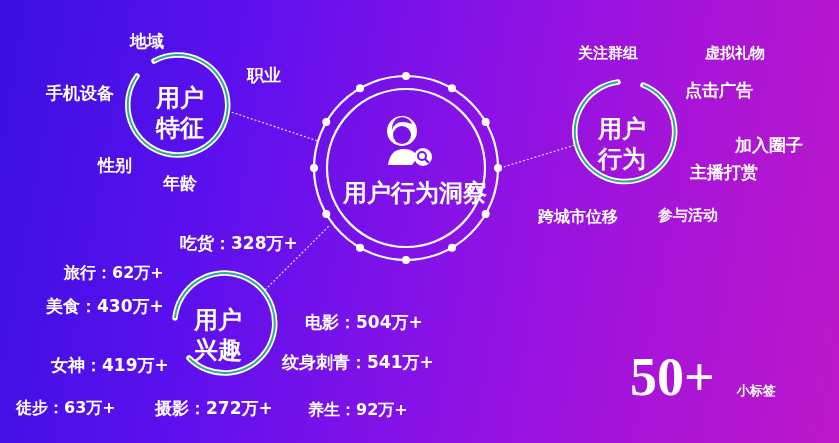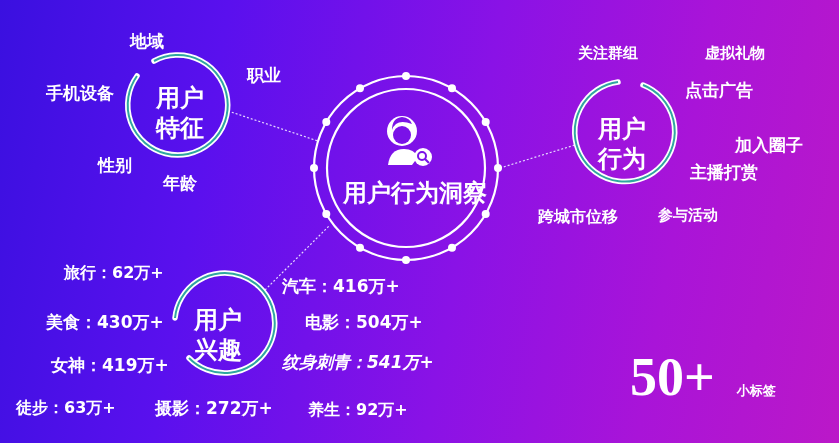--- a/index.html
+++ b/index.html
@@ -94,27 +94,27 @@
   <div class="t s17" style="left:685px; top:82px;">点击广告</div>
   <div class="t s17" style="left:735px; top:125px;margin-top:12px;">加入圈子</div>
   <div class="t s17" style="left:690px; top:164px;">主播打赏</div>
   <div class="t s16" style="left:538px; top:209px;">跨城市位移</div>
   <div class="t s18" style="left:658px; top:208px;">参与活动</div>
 
   <div class="hub-title" style="left:188px; top:305px; width:60px;">
     <div>用户</div>
     <div>兴趣</div>
   </div>
+  <div class="t s17" style="left:180px; top:235px;">吃货：328万+</div>
   <div class="t s16" style="left:64px; top:265px;">旅行：62万+</div>
-  <div class="t s17" style="left:46px; top:314px;">美食：430万+</div>
+  <div class="t s17" style="left:46px; top:298px;">美食：430万+</div>
   <div class="t s17" style="left:51px; top:357px;">女神：419万+</div>
   <div class="t s16" style="left:16px; top:400px;">徒步：63万+</div>
   <div class="t s17" style="left:155px; top:400px;">摄影：272万+</div>
   <div class="t s16" style="left:308px; top:402px;">养生：92万+</div>
-  <div class="t s17" style="left:282px; top:278px;">汽车：416万+</div>
   <div class="t s17" style="left:305px; top:314px;">电影：504万+</div>
-  <div class="t s17" style="left:282px; top:354px;font-style:italic;">纹身刺青：541万+</div>
+  <div class="t s17" style="left:282px; top:354px;">纹身刺青：541万+</div>
 
   <div class="big" style="left:630px; top:350px;">
     <span style="font-size:54px;font-family:Liberation Serif, serif;">50+</span><span style="font-size:13px; margin-left:22px;">小标签</span>
   </div>
 
 </div>
 
 </body></html>

